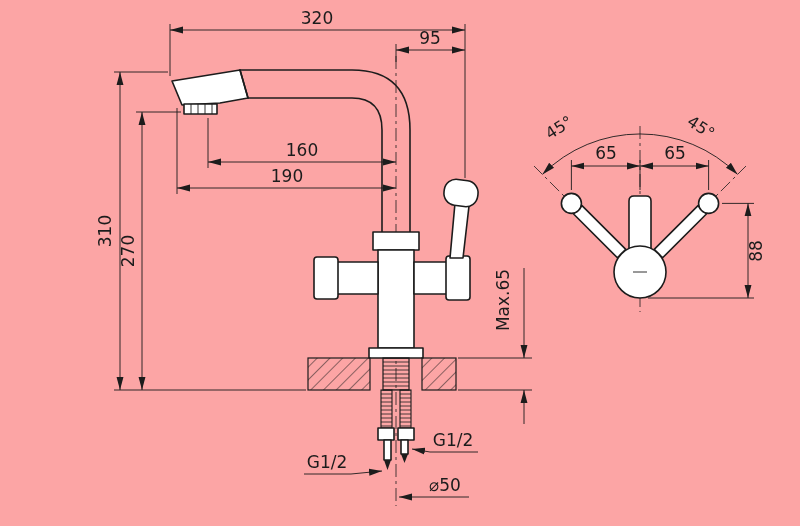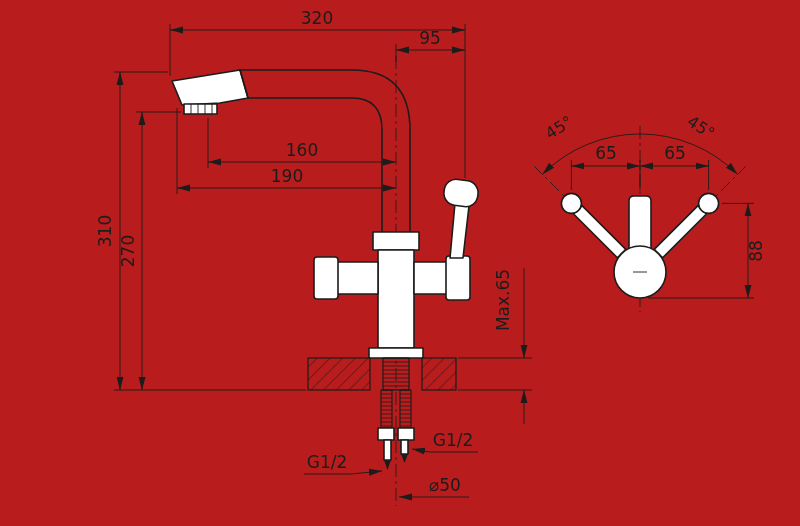--- a/index.html
+++ b/index.html
@@ -1,16 +1,16 @@
 <!DOCTYPE html>
 <html><head>
 <meta charset="utf-8">
 <style>
   html,body { margin:0; padding:0; background:#ffffff; }
-  .canvas { width:800px; height:526px; background:#b91c1c; position:relative; overflow:hidden; }
+  .canvas { width:800px; height:526px; background:#fca5a5; position:relative; overflow:hidden; }
   svg { display:block; }
   .s  { stroke:#1c1c1c; fill:none;    stroke-width:1.6; stroke-linejoin:round; stroke-linecap:round; }
   .sf { stroke:#1c1c1c; fill:#ffffff; stroke-width:1.6; stroke-linejoin:round; }
   .d  { stroke:#1c1c1c; fill:none;    stroke-width:0.9; }
   .cl { stroke:#1c1c1c; fill:none;    stroke-width:0.8; stroke-dasharray:13 4 3 4; }
   .lbl { font-family:"DejaVu Sans", sans-serif; font-size:17px; fill:#1c1c1c; }
   .lbl-sm { font-family:"DejaVu Sans", sans-serif; font-size:16px; fill:#1c1c1c; }
 </style>
 </head>
 <body>

